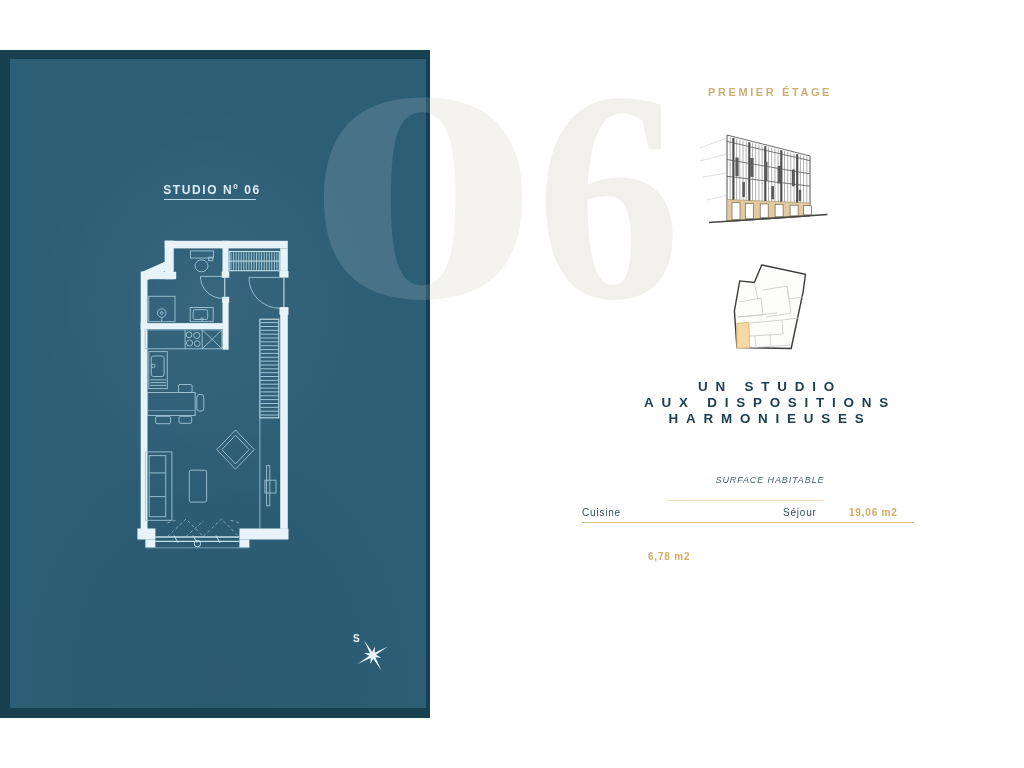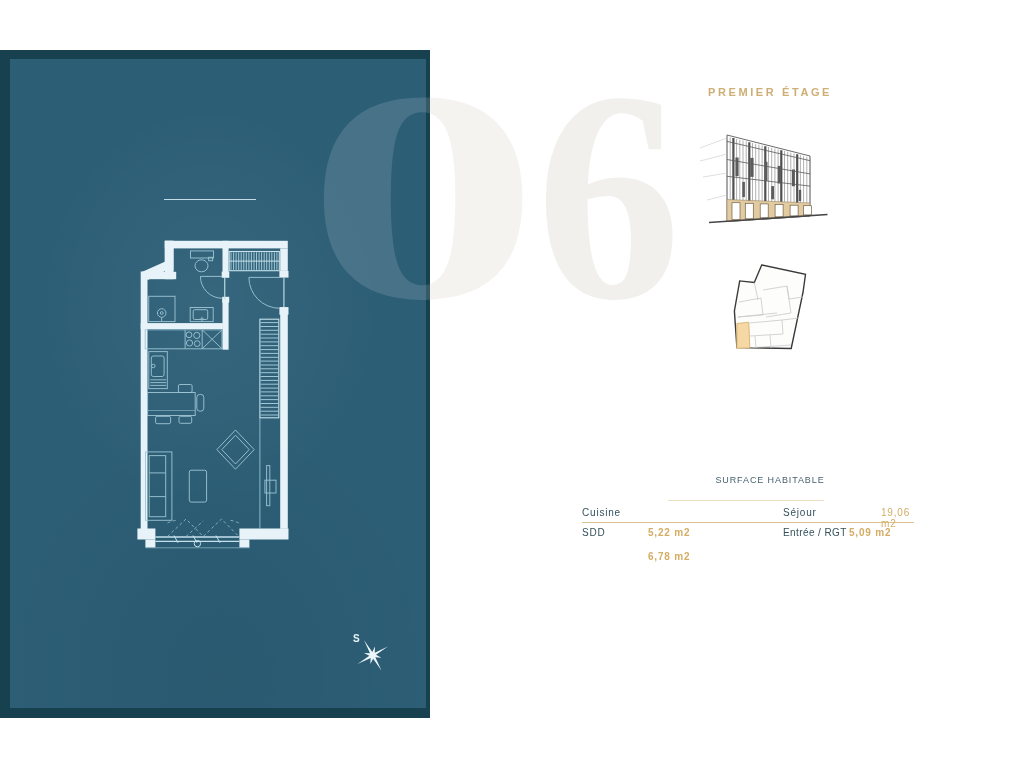--- a/index.html
+++ b/index.html
@@ -27,20 +27,22 @@
 
 <div class="abs" style="left:429.5px;top:0;width:594.5px;height:768px;overflow:hidden;">
   <div style="position:absolute;left:-123.5px;top:23.6px;font-family:'Liberation Serif',serif;
        font-size:300px;font-weight:bold;color:#f4f3f0;
        transform:scaleX(1.561);transform-origin:left top;">0</div>
   <div style="position:absolute;left:106px;top:23.6px;font-family:'Liberation Serif',serif;
        font-size:300px;font-weight:bold;color:#f1f0ed;
        transform:scaleX(0.967);transform-origin:left top;">6</div>
 </div>
 
+<div class="abs" style="left:62px;top:182.5px;width:300px;text-align:center;color:#dcebf1;
+     font-size:12px;letter-spacing:1.6px;font-weight:bold;">STUDIO Nº 06</div>
 
 <div class="abs" style="left:163.5px;top:198.5px;width:92px;height:1.4px;background:#c2dde7;"></div>
 
 <svg class="abs" style="left:0;top:0;" width="1024" height="768" viewBox="0 0 1024 768">
 
 <rect x="164.8" y="240.8" width="123" height="7.6" fill="#e7f3f8"></rect>
 
 <rect x="164.8" y="240.8" width="8.7" height="30.0" fill="#e7f3f8"></rect>
 
 <polygon points="164.8,261.8 173.5,266.4 148.0,280.0 140.7,272.6" fill="#e7f3f8"></polygon>
@@ -274,36 +276,33 @@
 <path d="M13,62 L52,58"></path>
 <path d="M24.8,68 L57,65 L58,79 L25,81"></path>
 <path d="M57,65 L74,63"></path>
 <path d="M30,81 L31,93 M45,80 L46,93"></path>
 <path d="M25,92.8 L66,90"></path>
 </g>
 
 <polygon points="11.9,68.5 23.8,67.3 24.8,92.9 11.9,93.2" fill="#f6d8a4" stroke="#dcb97b" stroke-width="1"></polygon>
 </svg>
 
+<div class="abs" style="left:620px;top:379px;width:300px;text-align:center;color:#1d4051;
+     font-size:13.4px;font-weight:bold;letter-spacing:7.8px;line-height:16.1px;">
+  UN STUDIO<br>AUX DISPOSITIONS<br>HARMONIEUSES</div>
 
 
 <div class="abs" style="left:620px;top:475px;width:300px;text-align:center;color:#47626e;
-     font-size:9px;letter-spacing:0.9px;">SURFACE HABITABLE</div>
+     font-size:9px;letter-spacing:0.9px;font-style:italic;">SURFACE HABITABLE</div>
 
 <div class="abs" style="left:668px;top:499.5px;width:156px;height:1px;background:#ecdfc2;"></div>
 
 <div class="abs" style="left:582px;top:505px;width:332px;font-size:10px;color:#33515d;">
   <div style="position:relative;height:17px;">
     <span style="position:absolute;left:0;top:2px;letter-spacing:0.8px;">Cuisine</span>
     <span style="position:absolute;left:66px;top:2px;color:#d4ac64;font-weight:bold;letter-spacing:0.8px;margin-top:44px;">6,78 m2</span>
     <span style="position:absolute;left:201px;top:2px;letter-spacing:0.8px;text-align:right;">Séjour</span>
-    <span style="position:absolute;left:267px;top:2px;color:#d4ac64;font-weight:normal;letter-spacing:0.8px;margin-left:32px;">19,06 m2</span>
+    <span style="position:absolute;left:267px;top:2px;color:#d4ac64;font-weight:bold;letter-spacing:0.8px;">19,06 m2</span>
   </div>
   <div style="height:1px;background:#dcc293;margin:0;"></div>
-  <div style="position:relative;height:17px;">
-    <span style="position:absolute;left:0;top:4px;letter-spacing:0.8px;">SDD</span>
-    <span style="position:absolute;left:66px;top:4px;color:#d4ac64;font-weight:bold;letter-spacing:0.8px;">5,22 m2</span>
-    <span style="position:absolute;left:201px;top:4px;letter-spacing:0.4px;">Entrée / RGT</span>
-    <span style="position:absolute;left:267px;top:4px;color:#d4ac64;font-weight:bold;letter-spacing:0.8px;">5,09 m2</span>
-  </div>
 </div>
 
 </div>
 
 </body></html>

